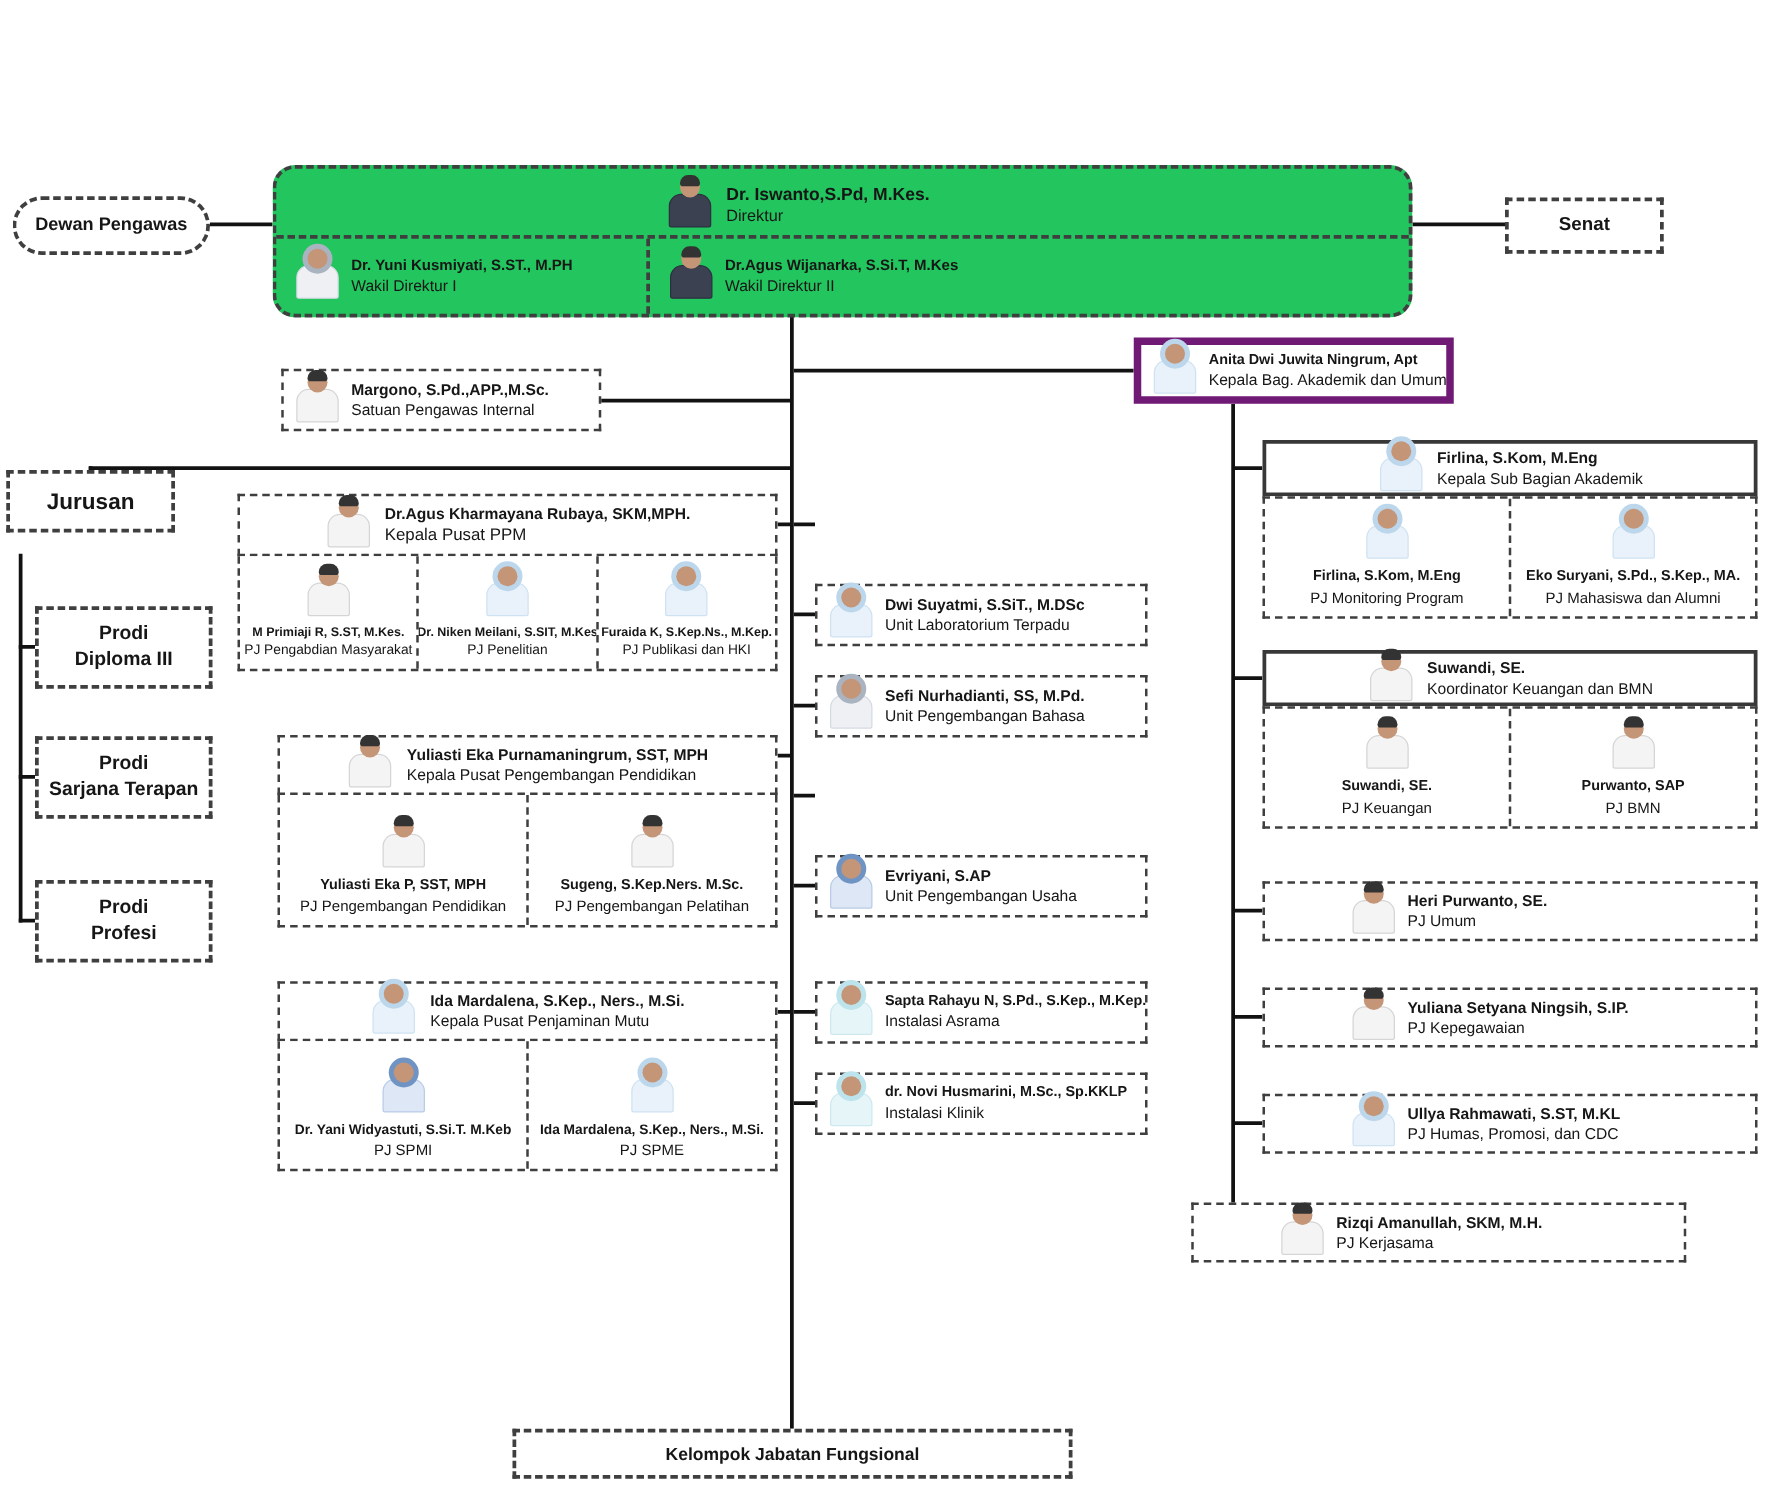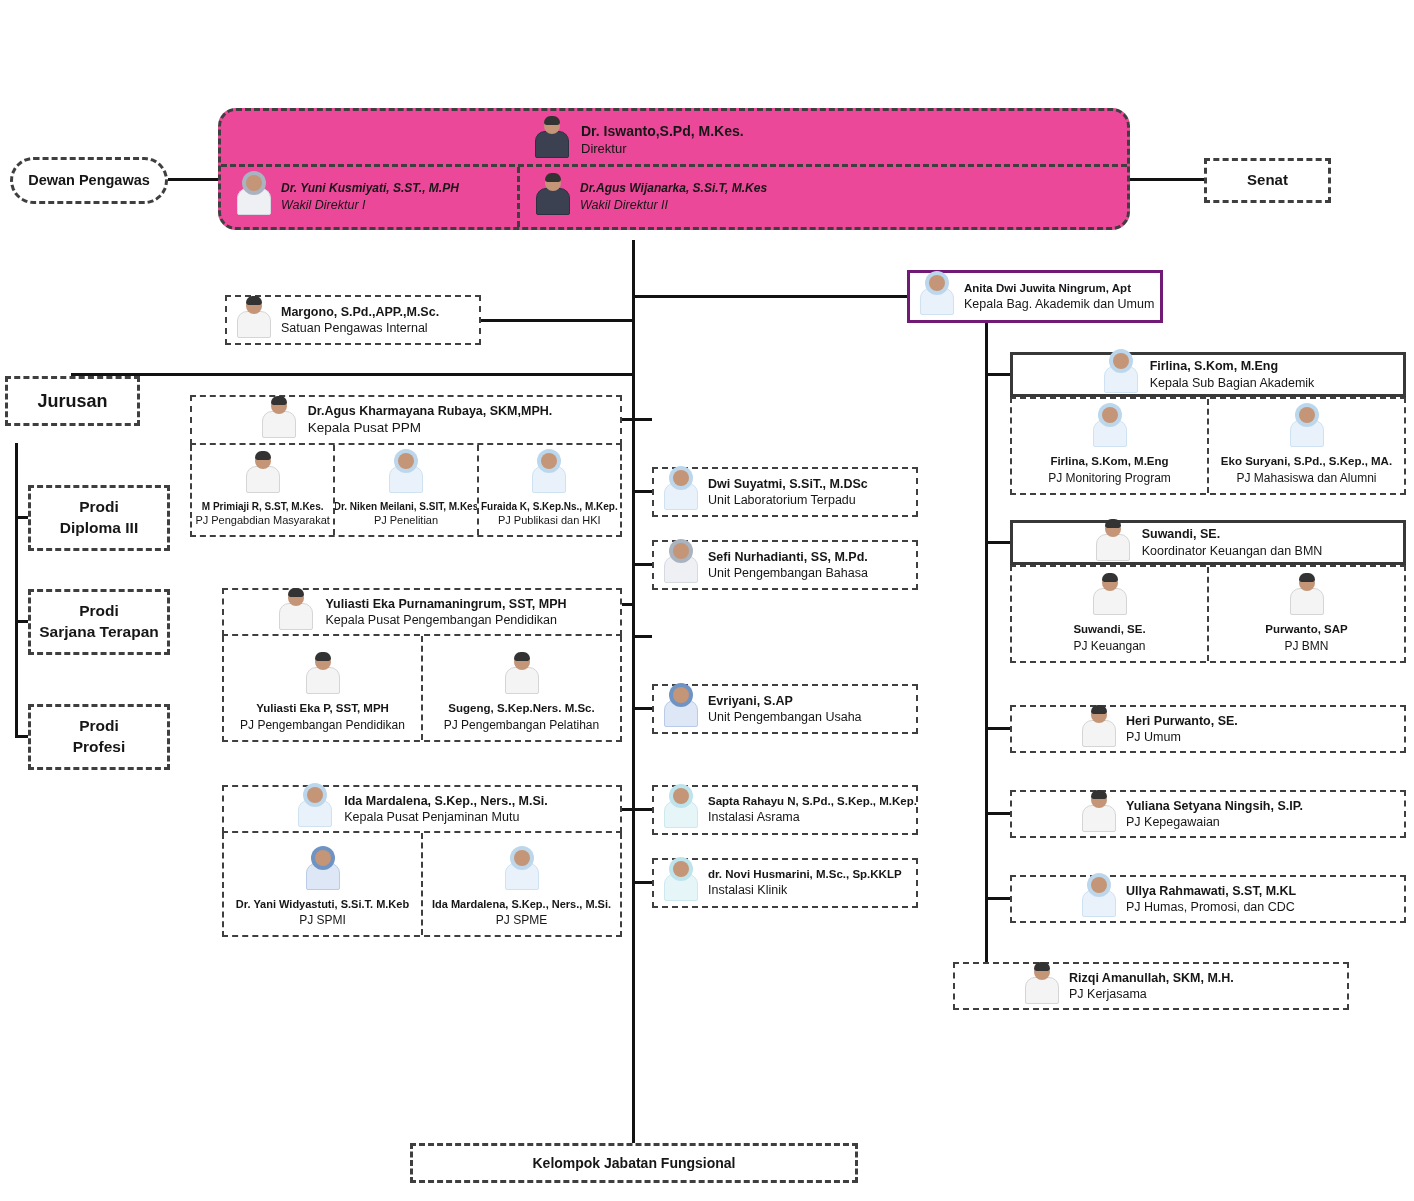--- a/index.html
+++ b/index.html
@@ -2,21 +2,21 @@
 <html><head>
 <meta charset="utf-8">
 <style>
   html,body{margin:0;padding:0;background:#fff;}
   .canvas{position:relative;width:1414px;height:1201px;background:#fff;overflow:hidden;
           font-family:"Liberation Sans",sans-serif;color:#161616;}
   .line{position:absolute;background:#121212;z-index:1;}
   
   .pbox{position:absolute;background:#fff;border:2px dashed #3f3f3f;display:flex;align-items:center;
         gap:8px;padding:3px 8px;box-sizing:border-box;z-index:2;}
-  .pbox.solid{border:3px solid #701a75;justify-content:space-between;}
+  .pbox.solid{border:6px solid #701a75;justify-content:space-between;}
   .pbox.center{justify-content:center;}
   .ptext{display:flex;flex-direction:column;line-height:1.3;}
   .name{font-weight:700;font-size:12.5px;white-space:nowrap;}
   .title{font-size:12.5px;white-space:nowrap;}
   .name.sm{font-size:10px;}
   .name.md{font-size:11.5px;}
   
   .labelbox{position:absolute;background:#fff;border:3px dashed #3f3f3f;display:flex;flex-direction:column;
             align-items:center;justify-content:center;font-weight:700;text-align:center;
             box-sizing:border-box;z-index:2;line-height:1.35;}
@@ -27,27 +27,27 @@
   .ghead.solid{border:3px solid #383838;}
   .gmembers{border:2px dashed #3f3f3f;border-top:none;background:#fff;display:flex;box-sizing:border-box;}
   .gmembers .gcell+.gcell{border-left:2px dashed #3f3f3f;}
   .gcell{flex:1;display:flex;flex-direction:column;align-items:center;justify-content:flex-end;
          padding:4px 2px 7px;line-height:1.35;overflow:hidden;}
   .gcell .name{font-size:11.5px;}
   .gcell .title{font-size:12px;}
   .gcell.xs .name{font-size:10px;}
   .gcell.xs .title{font-size:11px;}
   
-  .topbox{position:absolute;left:218px;top:108px;width:912px;height:122px;border:3px dashed #3f3f3f;
-          border-radius:18px;box-sizing:border-box;background:#ec4899;z-index:2;}
+  .topbox{position:absolute;left:218px;top:132px;width:912px;height:122px;border:3px dashed #3f3f3f;
+          border-radius:18px;box-sizing:border-box;background:#22c55e;z-index:2;}
   .dirblock{position:absolute;left:312px;top:4px;display:flex;align-items:center;gap:10px;}
   .dirblock .name{font-size:14px;}
   .dirblock .title{font-size:13px;}
   .wakilrow{position:absolute;left:0;right:0;bottom:0;height:60px;border-top:3px dashed #3f3f3f;display:flex;}
-  .wcell{display:flex;align-items:center;gap:8px;padding-left:14px;box-sizing:border-box;overflow:hidden;font-style:italic;}
+  .wcell{display:flex;align-items:center;gap:8px;padding-left:14px;box-sizing:border-box;overflow:hidden;}
   .wcell+.wcell{border-left:3px dashed #3f3f3f;}
   .wcell .name{font-size:12px;}
   
   .avatar{position:relative;width:38px;height:50px;flex:0 0 auto;display:block;}
   .avatar .head{display:block;width:16px;height:16px;border-radius:50%;margin:3px auto 0;background:#c49577;position:relative;z-index:2;}
   .avatar .torso{display:block;width:34px;height:27px;margin:-3px auto 0;border-radius:10px 10px 2px 2px;
                  background:#f1f1f1;border:1px solid #d9d9d9;box-sizing:border-box;}
   .avatar--suit-dark .head::before,.avatar--shirt-white .head::before{content:'';position:absolute;top:-2px;left:0;
       right:0;height:9px;border-radius:8px 8px 3px 3px;background:#333;}
   .avatar--suit-dark .torso{background:#3b4150;border-color:#2c3140;}

